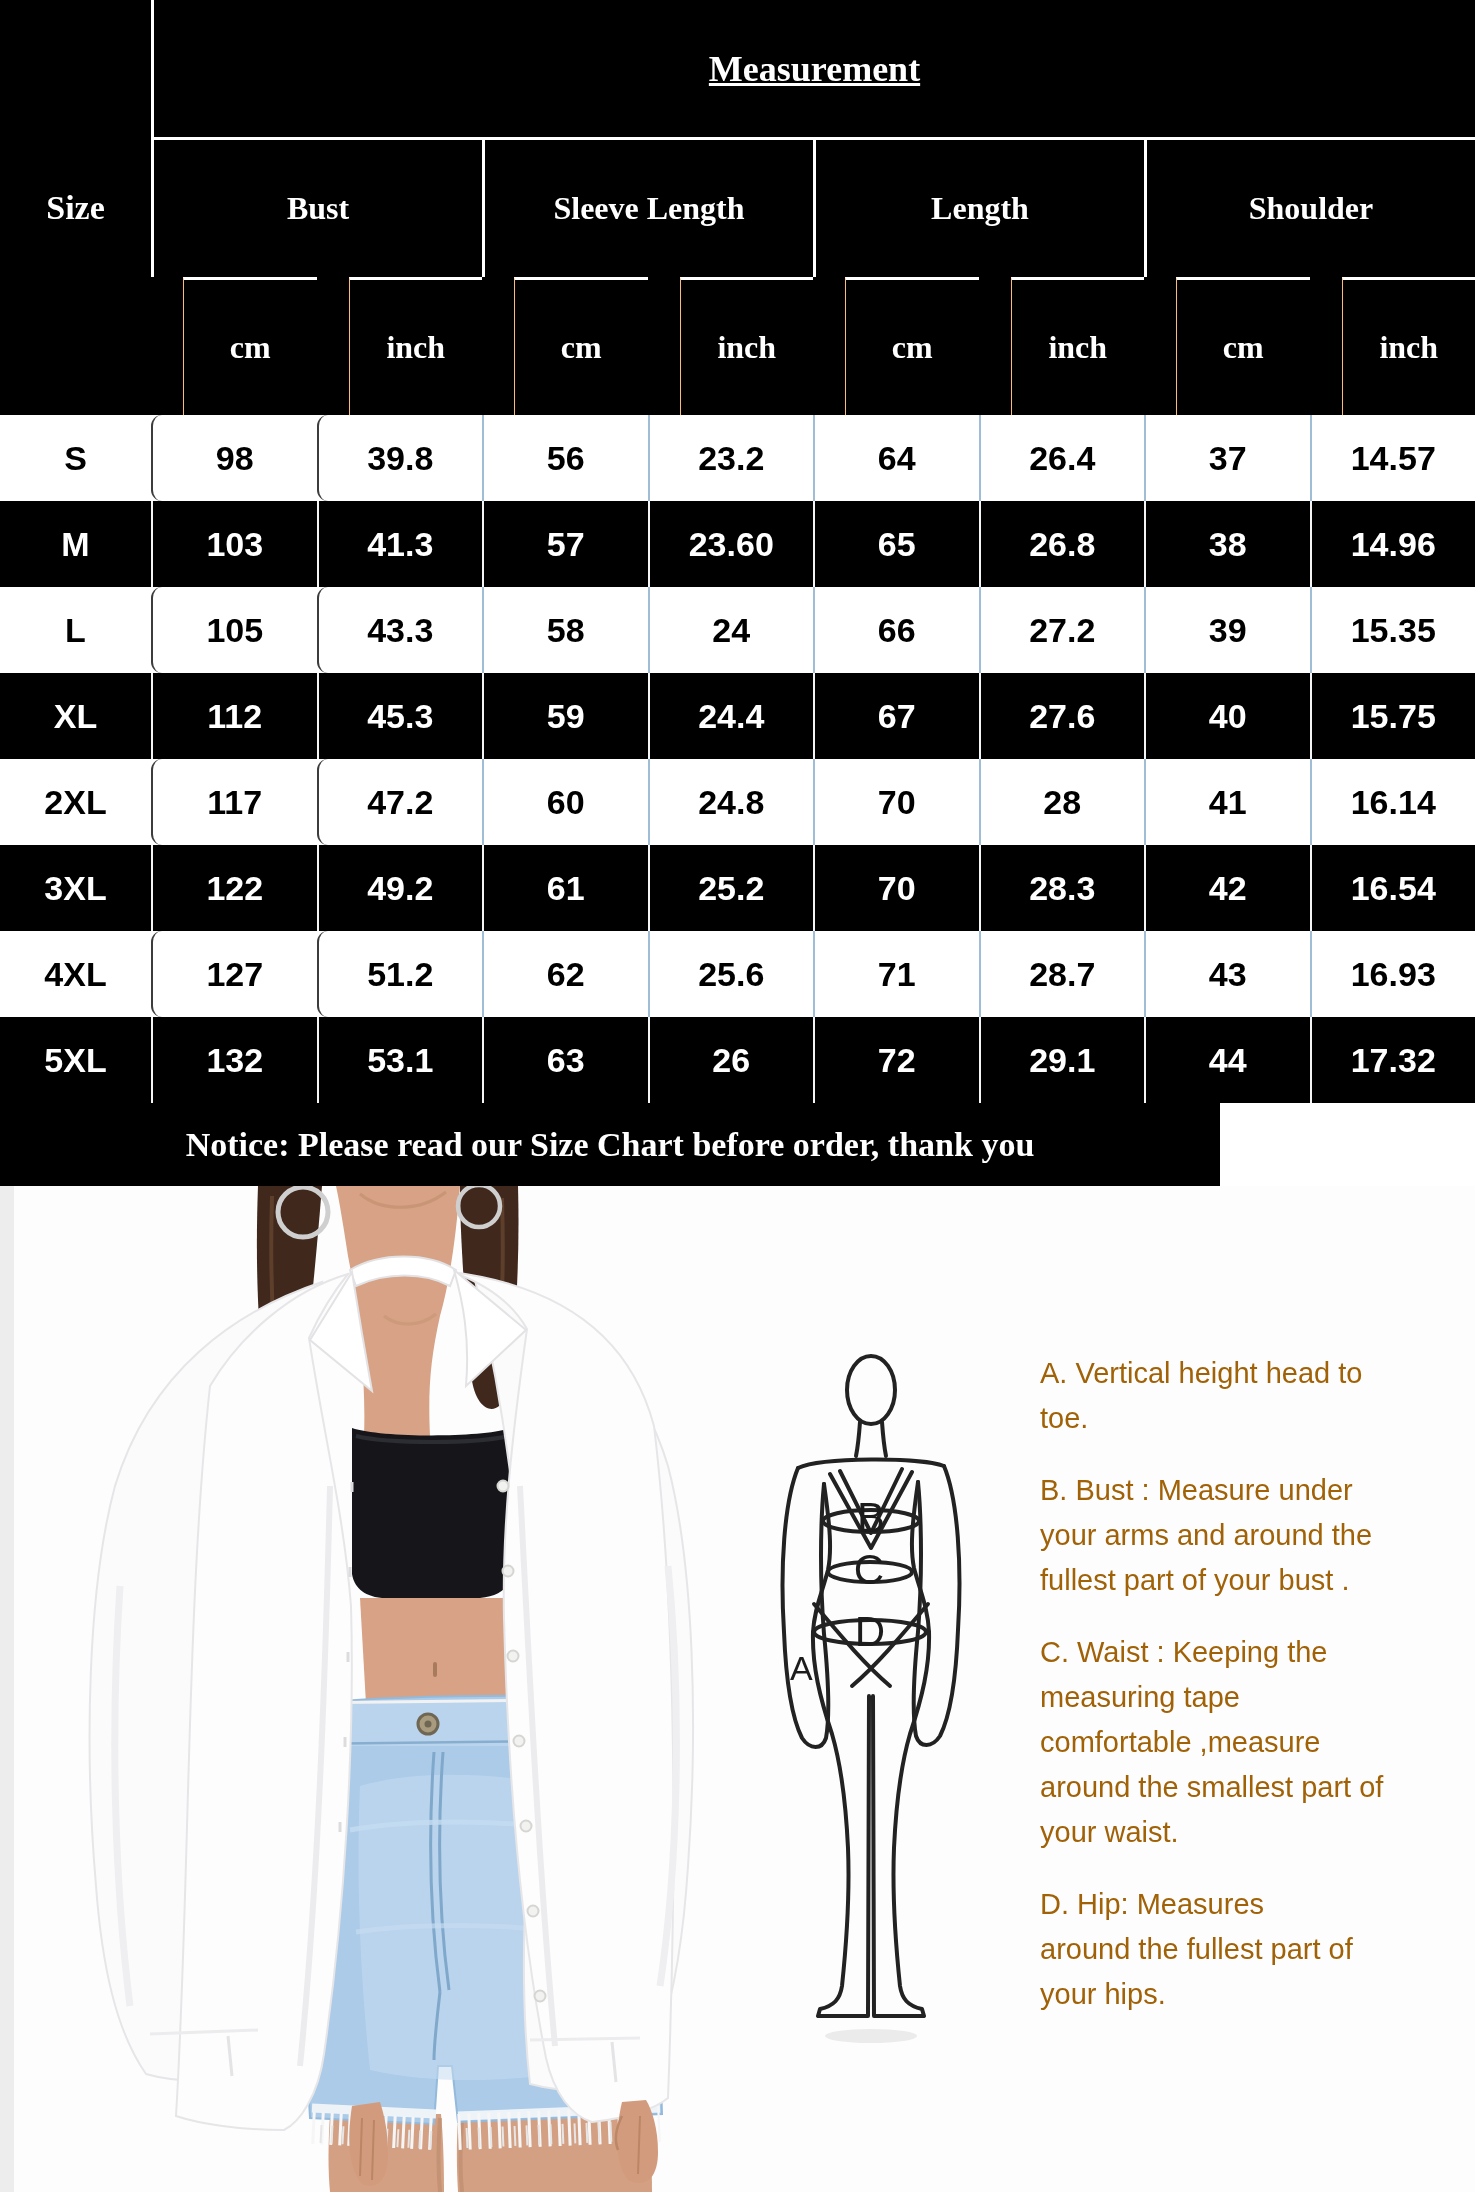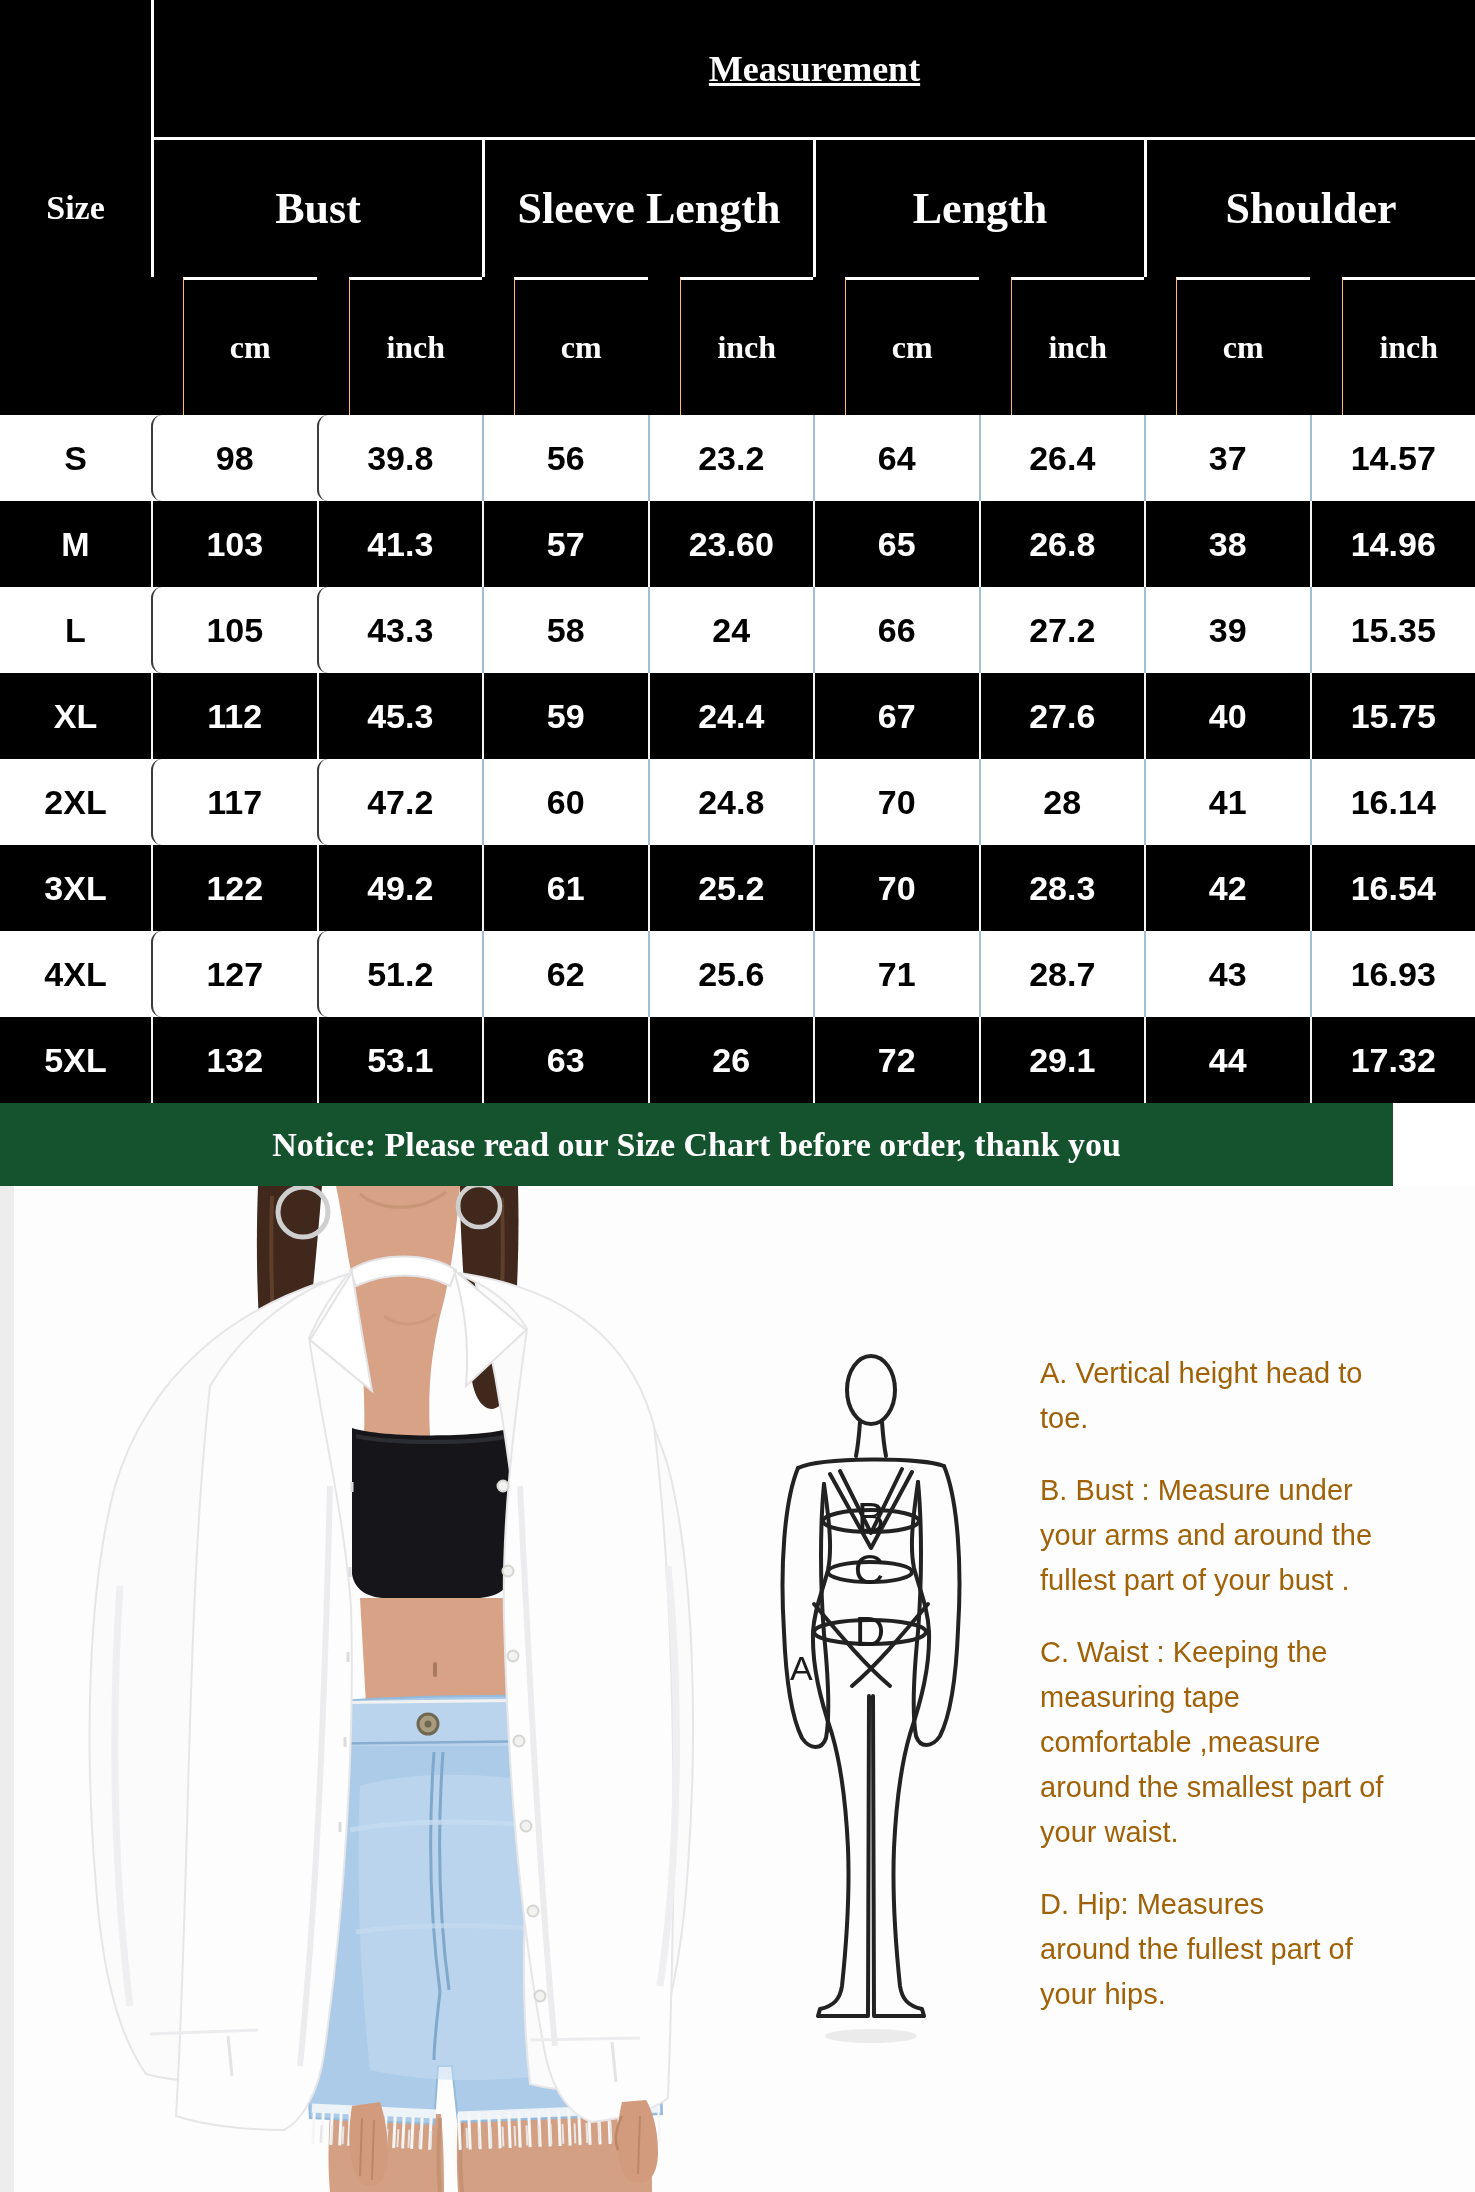--- a/index.html
+++ b/index.html
@@ -8,40 +8,40 @@
   .sheet *{box-sizing:border-box;}
 
   
   .size-table{position:absolute;top:0;left:0;width:1475px;height:415px;background:#000;
               display:grid;grid-template-columns:151px repeat(8,1fr);
               grid-template-rows:137px 140px 138px;}
   .cell.head{display:flex;align-items:center;justify-content:center;background:#000;color:#fff;
              font-family:"Liberation Serif",serif;font-weight:700;}
   .size-head{grid-row:1/4;grid-column:1;font-size:34px;}
   .measurement-head{grid-row:1;grid-column:2/10;font-size:36px;border-left:3px solid #fff;text-decoration:underline;}
-  .group{grid-row:2;font-size:44px;border-left:3px solid #fff;border-top:3px solid #fff;}
+  .group{grid-row:2;font-size:32px;border-left:3px solid #fff;border-top:3px solid #fff;}
   .g1{grid-column:2/4;} .g2{grid-column:4/6;} .g3{grid-column:6/8;} .g4{grid-column:8/10;}
   .unit{grid-row:3;font-size:32px;border-left:1px solid #fdba74;border-top:3px solid #fff;margin-left:32px;}
   .u0{grid-column:2;} .u1{grid-column:3;} .u2{grid-column:4;} .u3{grid-column:5;}
   .u4{grid-column:6;} .u5{grid-column:7;} .u6{grid-column:8;} .u7{grid-column:9;}
 
   
   .data-rows{position:absolute;top:415px;left:0;width:1475px;}
   .data-row{display:grid;grid-template-columns:151px repeat(8,1fr);height:86px;}
   .data-row .cell{display:flex;align-items:center;justify-content:center;
                   font-size:34px;font-weight:700;}
   .data-row.light{background:#fff;color:#000;}
   .data-row.dark{background:#000;color:#fff;}
   .light .val{border-left:2px solid #9fbdd4;}
   .light .val.c1,.light .val.c2{border-left-color:#3c3c3c;border-radius:11px;}
   .dark .val{border-left:2px solid #f5f5f5;}
   .size-cell{font-size:32px;}
 
   
-  .notice{position:absolute;top:1103px;left:0;width:1393px;height:83px;background:#14532d;
+  .notice{position:absolute;top:1103px;left:0;width:1220px;height:83px;background:#000000;
           display:flex;align-items:center;justify-content:center;}
   .notice span{color:#fff;font-family:"Liberation Serif",serif;font-weight:700;font-size:34px;}
 
   
   .photo{position:absolute;top:1186px;left:0;width:1475px;height:1006px;background:#fdfdfe;}
   .model{position:absolute;left:0;top:0;}
   .mannequin{position:absolute;left:740px;top:150px;}
   .guide{position:absolute;left:1040px;top:165px;width:410px;color:#a16207;
          font-size:29px;line-height:45px;font-weight:400;}
   .g-item{white-space:pre-line;margin:0 0 27px 0;}

